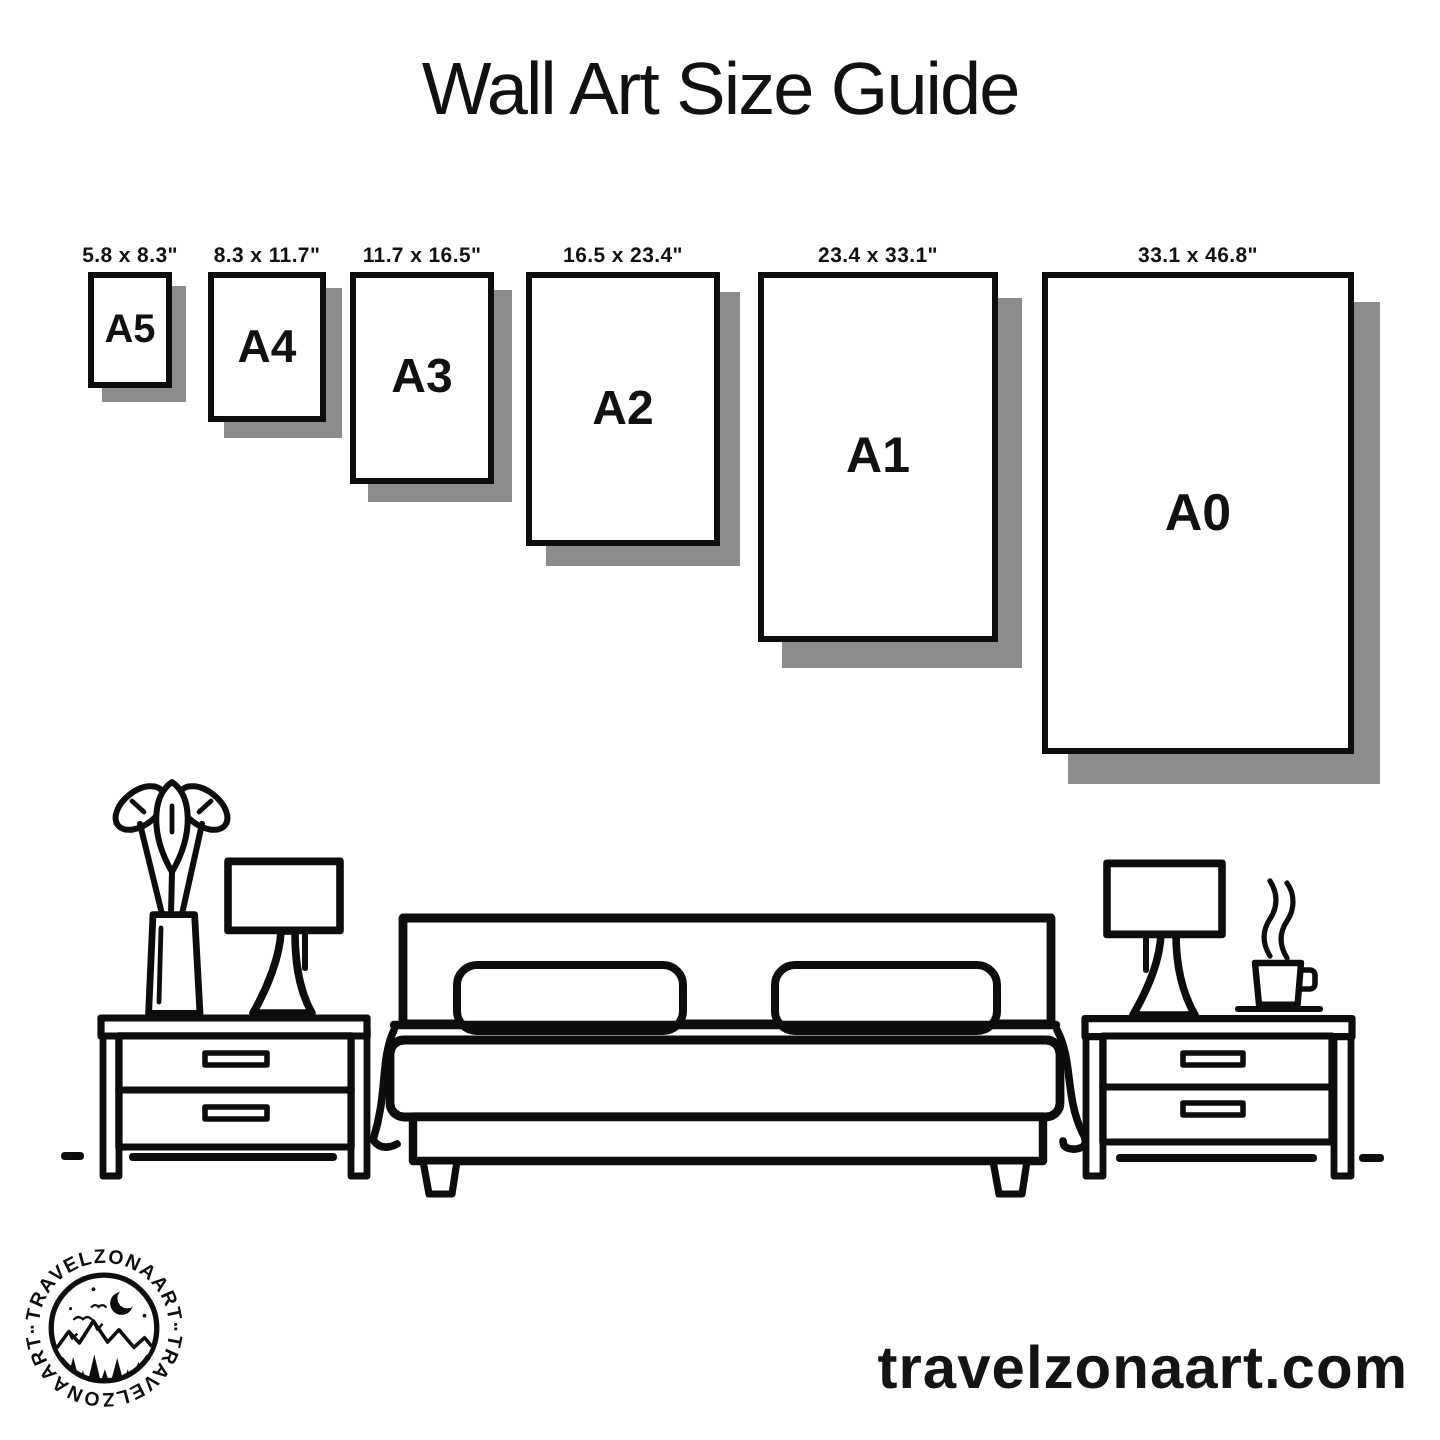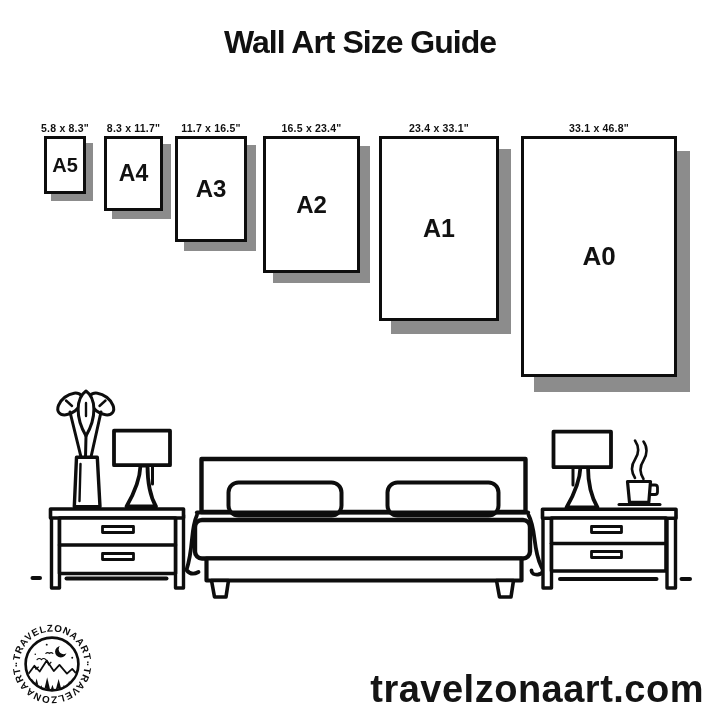--- a/index.html
+++ b/index.html
@@ -3,42 +3,42 @@
 <meta charset="utf-8">
 <style>
   html,body{margin:0;padding:0;}
   body{
     width:720px;height:720px;position:relative;overflow:hidden;
     background:#ffffff;color:#111;
     font-family:"Liberation Sans", sans-serif;
   }
   .title{
     position:absolute;top:24px;left:0;right:0;text-align:center;
-    font-size:32px;font-weight:700;letter-spacing:-1px;color:#111;
+    font-size:37px;font-weight:400;letter-spacing:-1px;color:#111;
   }
   .frame{
     position:absolute;background:#fff;border:3px solid #0d0d0d;
     box-sizing:border-box;display:flex;align-items:center;justify-content:center;
     font-weight:700;color:#111;
   }
   .dim{
     position:absolute;top:-17px;left:50%;transform:translateX(-50%);
     font-size:10.5px;font-weight:700;white-space:nowrap;letter-spacing:.2px;color:#111;
   }
   .f-a5{left:44px;top:136px;width:42px;height:58px;box-shadow:7px 7px 0 #8c8c8c;font-size:20px}
   .f-a4{left:104px;top:136px;width:59px;height:75px;box-shadow:8px 8px 0 #8c8c8c;font-size:23px}
   .f-a3{left:175px;top:136px;width:72px;height:106px;box-shadow:9px 9px 0 #8c8c8c;font-size:24px}
   .f-a2{left:263px;top:136px;width:97px;height:137px;box-shadow:10px 10px 0 #8c8c8c;font-size:24px}
   .f-a1{left:379px;top:136px;width:120px;height:185px;box-shadow:12px 13px 0 #8c8c8c;font-size:25px}
   .f-a0{left:521px;top:136px;width:156px;height:241px;box-shadow:13px 15px 0 #8c8c8c;font-size:26px}
   .scene{position:absolute;left:0;top:375px;width:720px;height:230px;}
   .logo{position:absolute;left:8px;top:620px;width:88px;height:88px;}
   .website{
     position:absolute;top:668px;right:16px;
-    font-size:38px;font-weight:700;letter-spacing:.5px;color:#141414;
+    font-size:30px;font-weight:700;letter-spacing:.5px;color:#141414;
   }
 </style>
 </head>
 <body>
 
 <div class="title">Wall Art Size Guide</div>
 
 <div class="frame f-a5">
   <span class="dim">5.8 x 8.3"</span>
   <span>A5</span>

